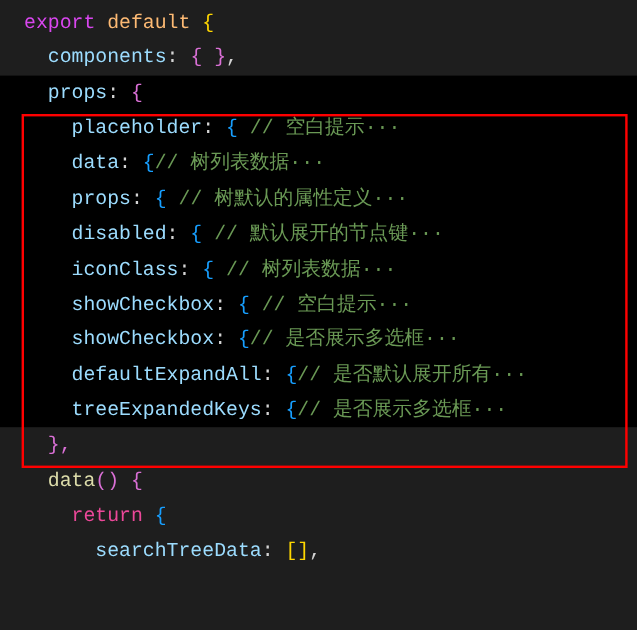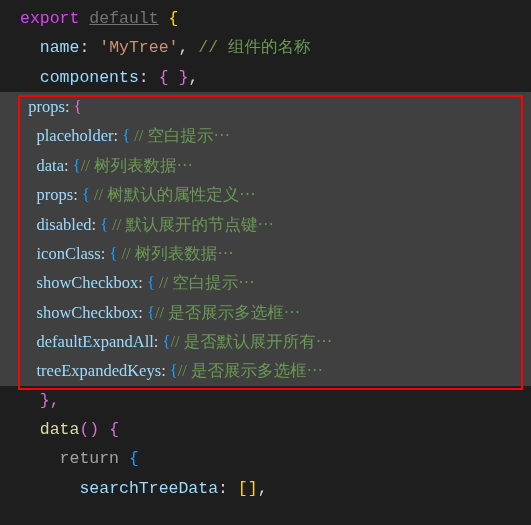--- a/index.html
+++ b/index.html
@@ -16,51 +16,49 @@
       padding: 4px 0;
       width: 531px;
       height: 525px;
       overflow: hidden;
     }
     .line {
       white-space: pre;
       padding-left: 20px;
     }
     .keyword-export { color: #d946ef; }
-    .keyword-default { color: #737373; text-decoration: underline; }
-    .keyword-return { color: #a3a3a3; }
+    .keyword-default { color: #fdba74; }
+    .keyword-return { color: #ec4899; }
     .property { color: #9cdcfe; }
     .string { color: #ce9178; }
     .comment { color: #6a9955; }
     .brace { color: #ffd700; }
     .brace-pink { color: #da70d6; }
     .brace-blue { color: #179fff; }
     .punct { color: #d4d4d4; }
     .method { color: #dcdcaa; }
     .paren-pink { color: #da70d6; }
     .highlight-box {
       border: 2px solid #ff0000;
       position: absolute;
       top: 95px;
       left: 18px;
       width: 505px;
       height: 295px;
       pointer-events: none;
     }
     .props-section {
-      background: #404040;
-      font-family: Liberation Serif, serif;
+      background: #000000;
     }
   </style>
 </head>
 <body>
 
 <div>
 <div class="line"><span class="keyword-export">export</span> <span class="keyword-default">default</span> <span class="brace">{</span></div>
-<div class="line">  <span class="property">name</span><span class="punct">:</span> <span class="string">'MyTree'</span><span class="punct">,</span> <span class="comment">// 组件的名称</span></div>
 <div class="line">  <span class="property">components</span><span class="punct">:</span> <span class="brace-pink">{ }</span><span class="punct">,</span></div>
 <div class="props-section">
 <div class="line">  <span class="property">props</span><span class="punct">:</span> <span class="brace-pink">{</span></div>
 <div class="line">    <span class="property">placeholder</span><span class="punct">:</span> <span class="brace-blue">{</span> <span class="comment">// 空白提示···</span></div>
 <div class="line">    <span class="property">data</span><span class="punct">:</span> <span class="brace-blue">{</span><span class="comment">// 树列表数据···</span></div>
 <div class="line">    <span class="property">props</span><span class="punct">:</span> <span class="brace-blue">{</span> <span class="comment">// 树默认的属性定义···</span></div>
 <div class="line">    <span class="property">disabled</span><span class="punct">:</span> <span class="brace-blue">{</span> <span class="comment">// 默认展开的节点键···</span></div>
 <div class="line">    <span class="property">iconClass</span><span class="punct">:</span> <span class="brace-blue">{</span> <span class="comment">// 树列表数据···</span></div>
 <div class="line">    <span class="property">showCheckbox</span><span class="punct">:</span> <span class="brace-blue">{</span> <span class="comment">// 空白提示···</span></div>
 <div class="line">    <span class="property">showCheckbox</span><span class="punct">:</span> <span class="brace-blue">{</span><span class="comment">// 是否展示多选框···</span></div>

